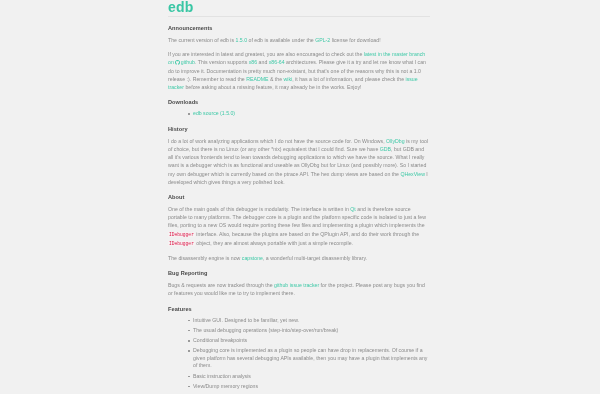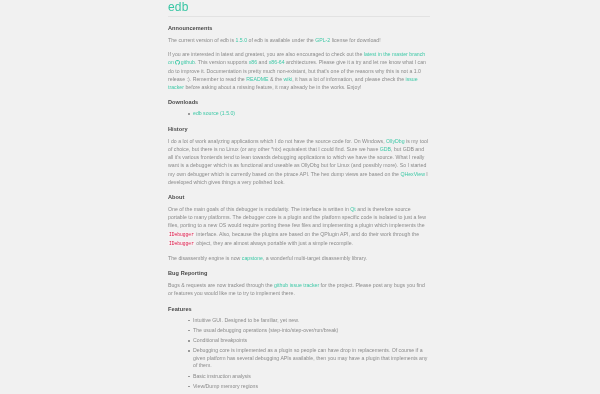--- a/index.html
+++ b/index.html
@@ -22,22 +22,22 @@
     height: 394px;
     background: #f1f1f1;
   }
   #content {
     position: absolute;
     left: 178px;
     top: 0px;
     width: 252px;
   }
   .logo {
-    font-size: 12px;
-    font-weight: normal;
+    font-size: 14px;
+    font-weight: bold;
     color: #39c6a4;
     letter-spacing: 0.2px;
     margin: 2px 0 0 -10px;
     line-height: 11px;
   }
   .rule {
     border: 0;
     border-top: 1px solid #e2e2e2;
     margin: 3px 0 6px -10px;
     width: 262px;

